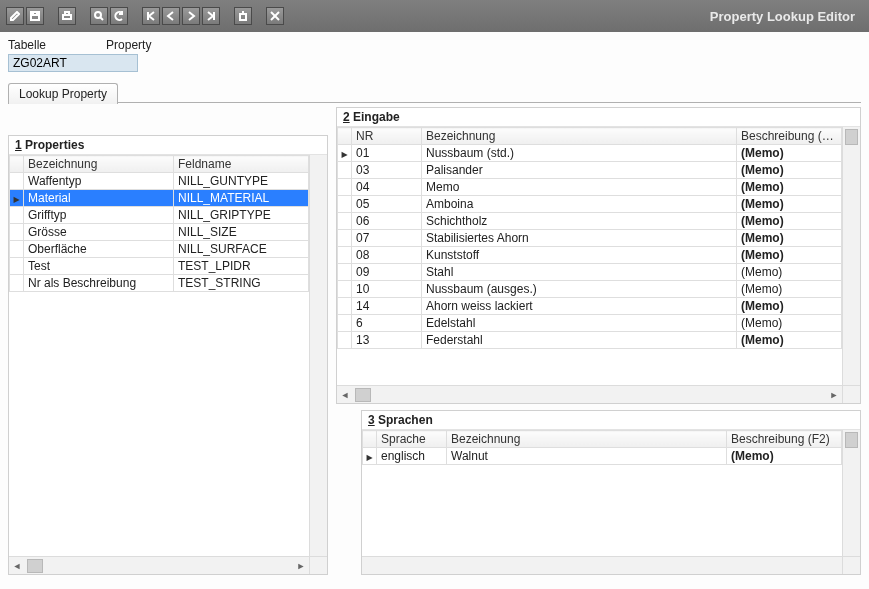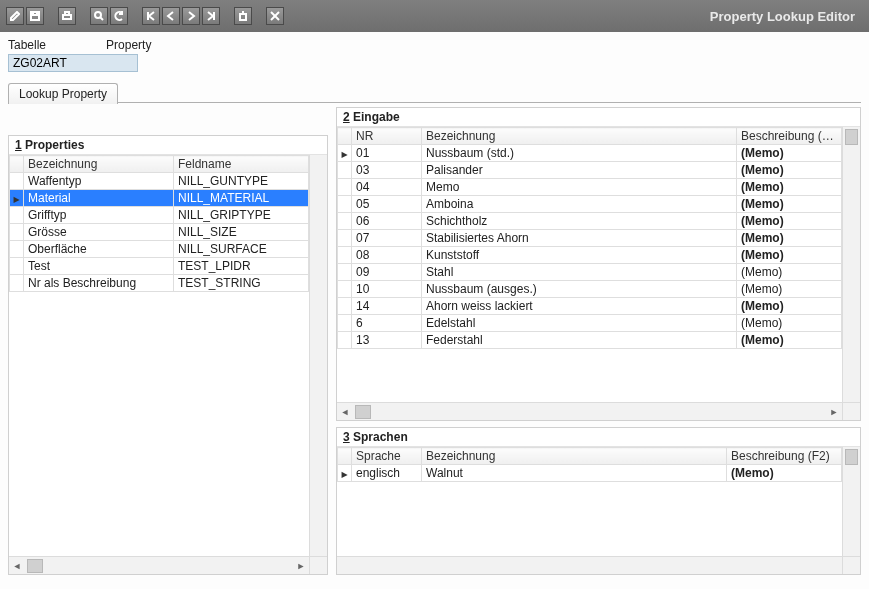--- a/index.html
+++ b/index.html
@@ -81,21 +81,21 @@
     border:1px solid #d0d0d0;
     background:#fff;
     display:flex;
     flex-direction:column;
     min-height:0;
   }
   .pane-left { width: 320px; margin-top: 28px; }
   .pane-right { flex:1; display:flex; flex-direction:column; gap:6px; min-width:0;}
   .subpane { border:1px solid #d0d0d0; background:#fff; display:flex; flex-direction:column; min-height:0;}
   .subpane-top { flex: 1 1 auto; }
-  .subpane-bottom { height: 148px; }
+  .subpane-bottom { height: 165px; margin-left: 25px; }
 
   .pane-title { font-weight:bold; padding: 2px 6px; }
   .pane-title u { text-decoration: underline; }
 
   .grid-wrap { flex:1; overflow:hidden; position:relative; border-top:1px solid #e3e3e3; }
   table.grid {
     border-collapse: collapse;
     width: calc(100% - 18px);
     table-layout: fixed;
   }

